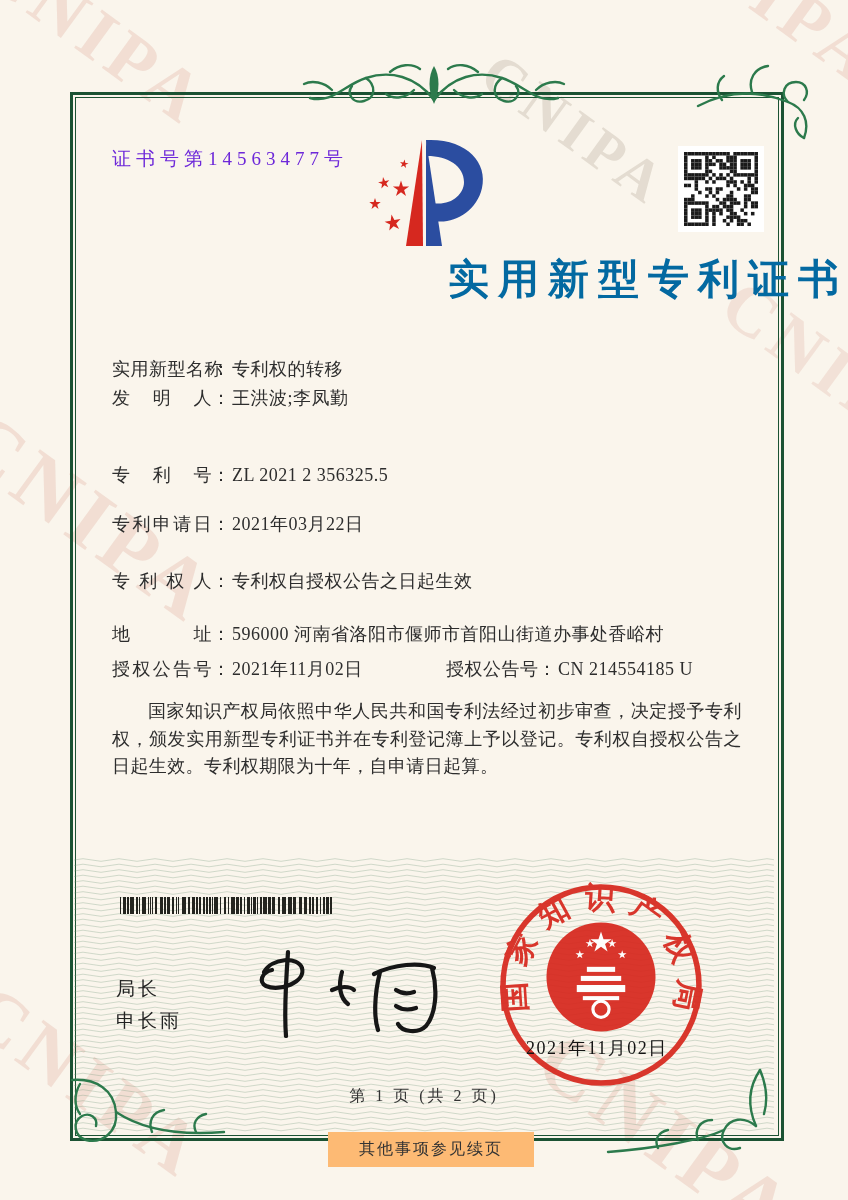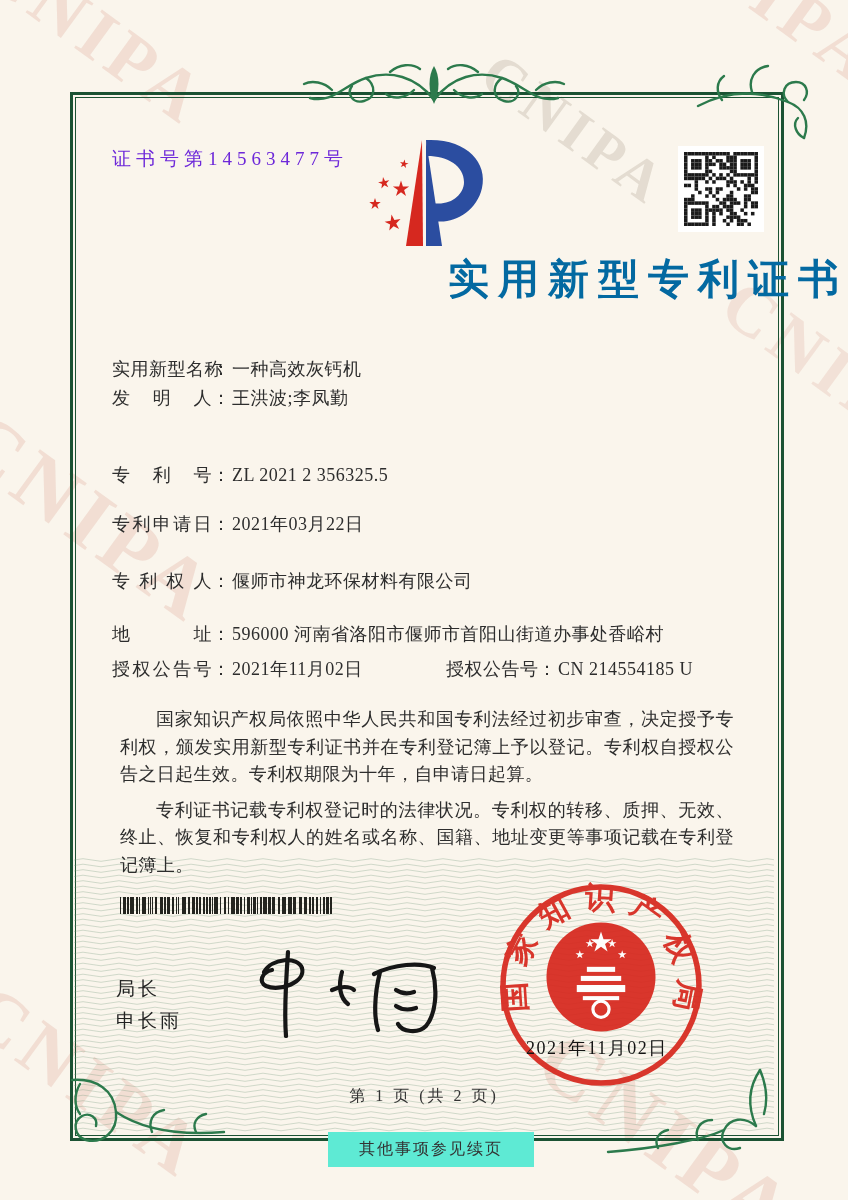--- a/index.html
+++ b/index.html
@@ -30,29 +30,29 @@
   .cert-no{position:absolute;left:112px;top:146px;z-index:2;font-size:19px;letter-spacing:5px;color:#6d28d9}
   .title{position:absolute;left:0;top:252px;width:100%;z-index:2;text-align:right;
          font-size:41px;font-weight:bold;letter-spacing:9px;color:#0369a1}
   .frow{position:absolute;left:112px;z-index:2;font-size:18px;color:#2d2d2d;letter-spacing:.5px;white-space:nowrap}
   .flabel{display:inline-block;width:100px;text-align:justify;text-align-last:justify}
   .fcolon{display:inline-block;width:20px}
   .pair2{position:absolute;left:334px;top:0;white-space:nowrap}
   .pair2 .flabel{width:92px}
   .paras{position:absolute;left:112px;top:698px;width:630px;z-index:2;
          font-size:18px;line-height:27.5px;color:#2d2d2d;text-align:justify;letter-spacing:.4px}
-  .paras p{margin:8px;text-indent:2em}
+  .paras p{margin:0;text-indent:2em}
   .signer-role{position:absolute;left:116px;top:976px;z-index:3;font-size:19px;letter-spacing:3px;color:#222;
                font-family:Liberation Mono, monospace}
   .signer-name{position:absolute;left:116px;top:1008px;z-index:3;font-size:19px;letter-spacing:3px;color:#222;
                font-family:Liberation Serif, serif}
   .page-footer{position:absolute;left:0;top:1086px;width:848px;z-index:3;text-align:center;
                font-size:16px;letter-spacing:3px;color:#333}
   .cont-box{position:absolute;left:328px;top:1132px;width:206px;height:35px;z-index:5;
-            background:#5eead4;display:flex;align-items:center;justify-content:center;
+            background:#fdba74;display:flex;align-items:center;justify-content:center;
             font-size:16px;letter-spacing:2px;color:#333}
   
   .logo{position:absolute;left:360px;top:134px;width:140px;height:120px;z-index:2}
   .qr-patch{position:absolute;left:678px;top:146px;width:86px;height:86px;background:#fff;z-index:2;
             display:flex;align-items:center;justify-content:center}
   .qr-patch svg{width:74px;height:74px}
   .qr-patch rect{fill:#1a1a1a}
   .waves{position:absolute;left:74px;top:856px;width:700px;height:277px;z-index:1;pointer-events:none}
   .barcode{position:absolute;left:120px;top:897px;width:215px;height:17px;z-index:2}
   .barcode rect{fill:#24241f}
@@ -365,47 +365,46 @@
       <rect x="42.29" y="70.48" width="3.52" height="3.52"></rect>
       <rect x="52.86" y="70.48" width="3.52" height="3.52"></rect>
       <rect x="56.38" y="70.48" width="3.52" height="3.52"></rect>
       <rect x="63.43" y="70.48" width="3.52" height="3.52"></rect>
     </svg>
 </div>
 
 <div class="title">实用新型专利证书</div>
 
 <div class="frow" style="top:357px">
-  <span class="flabel">实用新型名称</span><span class="fcolon">：</span><span class="fvalue">一种高效灰钙机</span>
+  <span class="flabel">实用新型名称</span><span class="fcolon">：</span><span class="fvalue">专利权的转移</span>
 </div>
 <div class="frow" style="top:386px">
   <span class="flabel">发明人</span><span class="fcolon">：</span><span class="fvalue">王洪波;李凤勤</span>
 </div>
 <div class="frow" style="top:463px">
   <span class="flabel">专利号</span><span class="fcolon">：</span><span class="fvalue">ZL 2021 2 356325.5</span>
 </div>
 <div class="frow" style="top:512px">
   <span class="flabel">专利申请日</span><span class="fcolon">：</span><span class="fvalue">2021年03月22日</span>
 </div>
 <div class="frow" style="top:569px">
-  <span class="flabel">专利权人</span><span class="fcolon">：</span><span class="fvalue">偃师市神龙环保材料有限公司</span>
+  <span class="flabel">专利权人</span><span class="fcolon">：</span><span class="fvalue">专利权自授权公告之日起生效</span>
 </div>
 <div class="frow" style="top:622px">
   <span class="flabel">地址</span><span class="fcolon">：</span><span class="fvalue">596000 河南省洛阳市偃师市首阳山街道办事处香峪村</span>
 </div>
 <div class="frow" style="top:657px">
   <span class="flabel">授权公告号</span><span class="fcolon">：</span><span class="fvalue">2021年11月02日</span>
   <span class="pair2">
     <span class="flabel">授权公告号</span><span class="fcolon">：</span><span class="fvalue">CN 214554185 U</span>
   </span>
 </div>
 
 <div class="paras">
   <p>国家知识产权局依照中华人民共和国专利法经过初步审查，决定授予专利权，颁发实用新型专利证书并在专利登记簿上予以登记。专利权自授权公告之日起生效。专利权期限为十年，自申请日起算。</p>
-  <p>专利证书记载专利权登记时的法律状况。专利权的转移、质押、无效、终止、恢复和专利权人的姓名或名称、国籍、地址变更等事项记载在专利登记簿上。</p>
 </div>
 
 <svg id="barcode" class="barcode" viewBox="0 0 215 17" preserveAspectRatio="none">
     <rect x="0" y="0" width="1" height="17"></rect>
     <rect x="3" y="0" width="3" height="17"></rect>
     <rect x="7" y="0" width="2" height="17"></rect>
     <rect x="10" y="0" width="4" height="17"></rect>
     <rect x="16" y="0" width="2" height="17"></rect>
     <rect x="19" y="0" width="1" height="17"></rect>
     <rect x="22" y="0" width="4" height="17"></rect>

